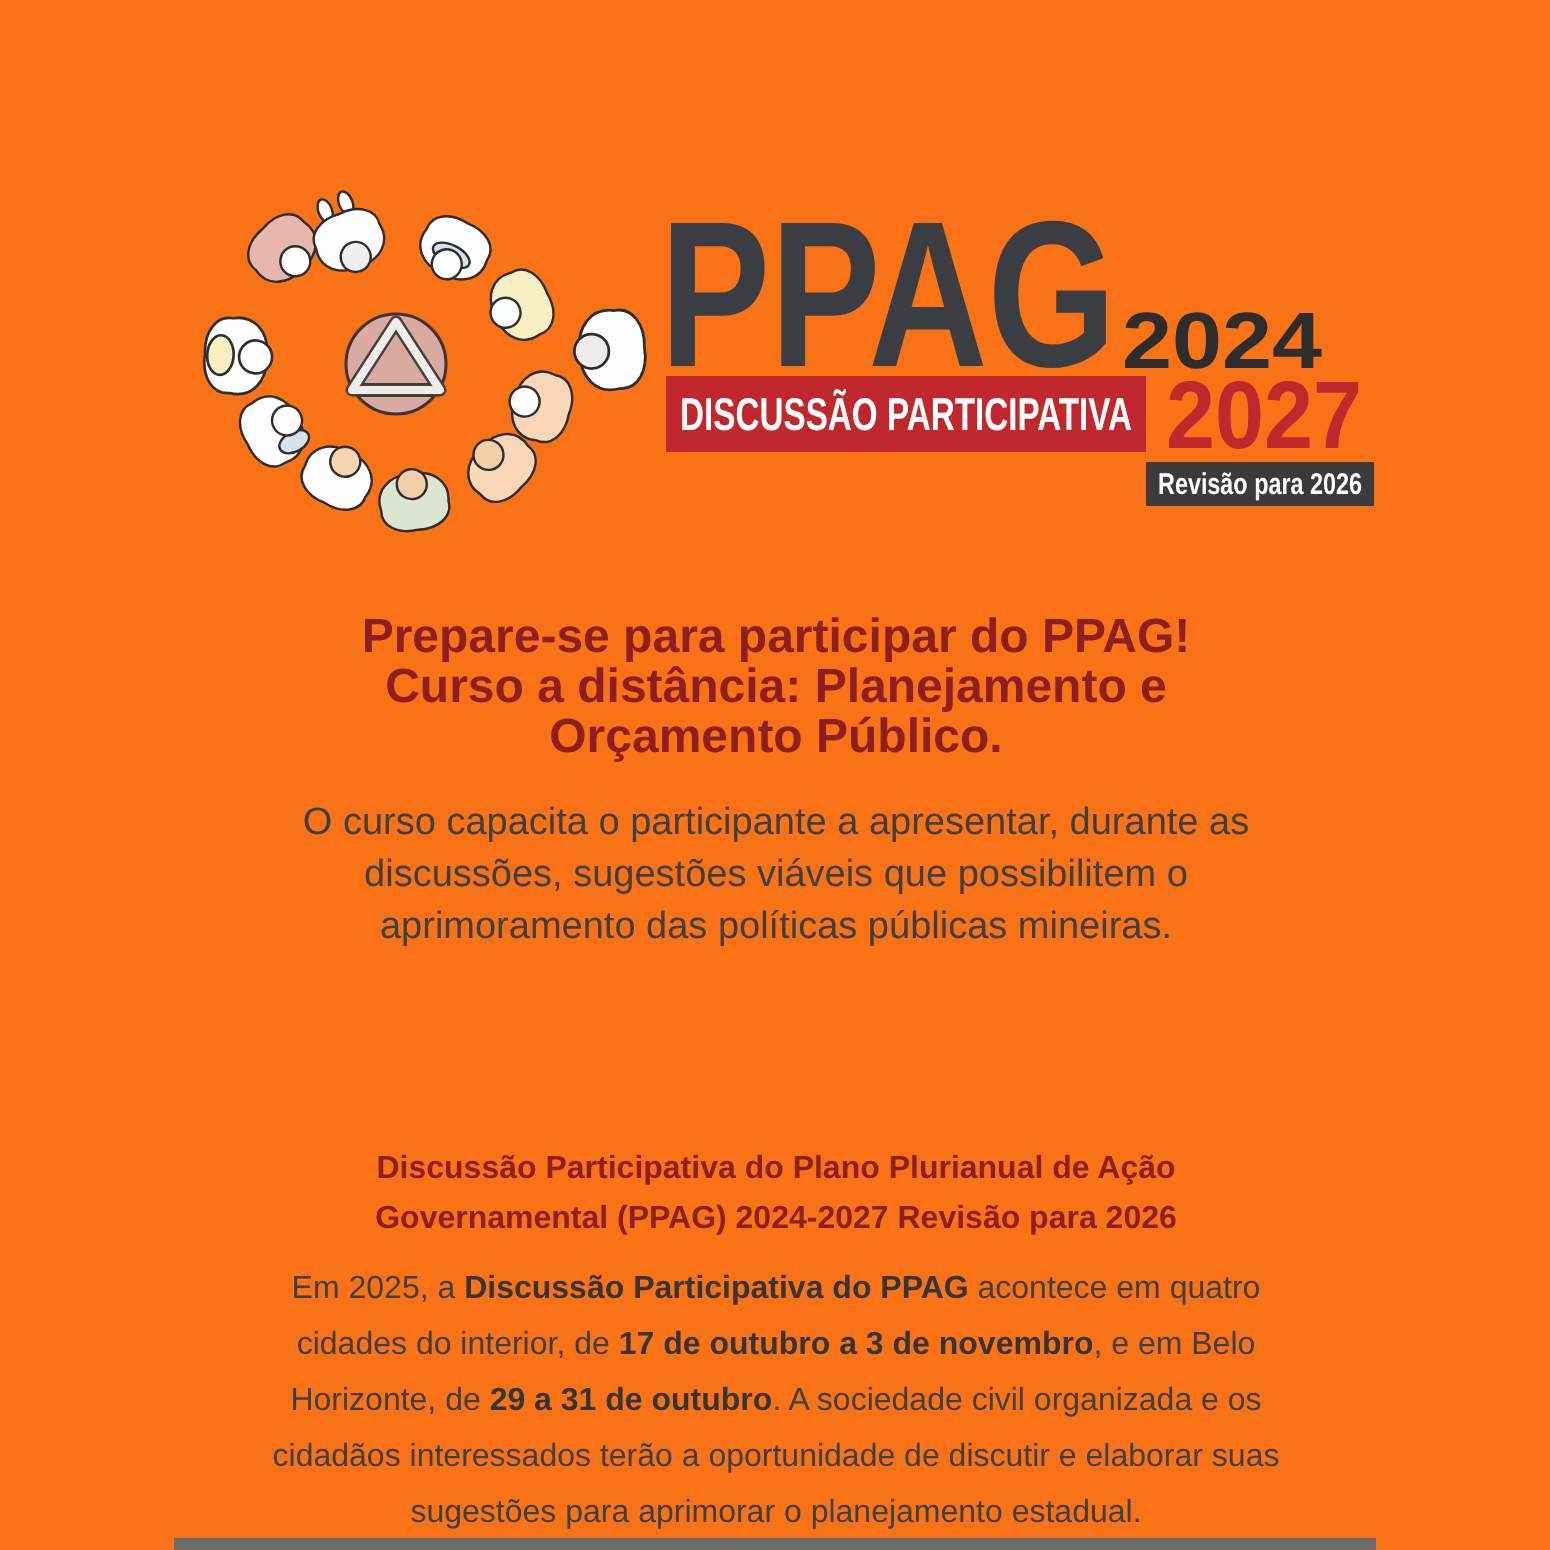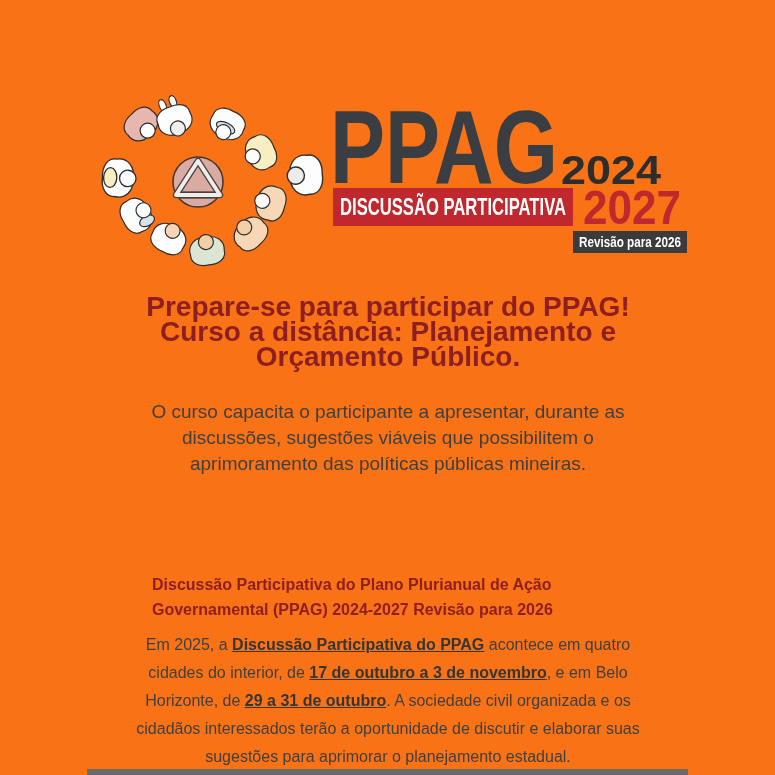--- a/index.html
+++ b/index.html
@@ -4,38 +4,38 @@
 <style>
   html,body{margin:0;padding:0;background:#ffffff;}
   .page{
     position:relative;width:775px;height:775px;background:#f97316;overflow:hidden;
     font-family:"Liberation Sans", sans-serif;
   }
   .abs{position:absolute;}
   .logo-illustration{left:90px;top:82px;width:242px;height:206px;}
   .logo-text{left:333px;top:103px;width:355px;height:150px;}
   .heading1{
-    left:132px;top:294px;width:512px;text-align:center;
-    font-weight:bold;font-size:28px;line-height:25px;color:#8e1f21;
+    left:132px;top:306px;width:512px;text-align:center;
+    font-weight:bold;font-size:24px;line-height:25px;color:#8e1f21;
   }
   .heading1 span{display:block;}
   .heading1 span + span{display:inline;}
   .para1{
     left:132px;top:399px;width:512px;text-align:center;
     font-size:19px;line-height:26px;color:#3f3f3f;
   }
   .heading2{
-    left:152px;top:572px;width:472px;text-align:left;
+    left:152px;top:572px;width:472px;text-align:center;
     font-weight:bold;font-size:16px;line-height:25px;color:#8e1f21;
   }
   .para2{
     left:130px;top:631px;width:516px;text-align:center;
     font-size:16px;line-height:28px;color:#3f3f3f;
   }
-  .para2 strong{font-weight:bold;color:#353535;text-decoration:underline;}
+  .para2 strong{font-weight:bold;color:#353535;}
   .footer-bar{left:87px;top:769px;width:601px;height:6px;background:#6b6b6b;}
   svg text{font-family:"Liberation Sans", sans-serif;}
 </style>
 </head>
 <body>
 
 <div class="page">
 
   <svg class="abs logo-illustration" viewBox="0 0 242 206" stroke-linejoin="round" stroke-linecap="round">
     <defs>

